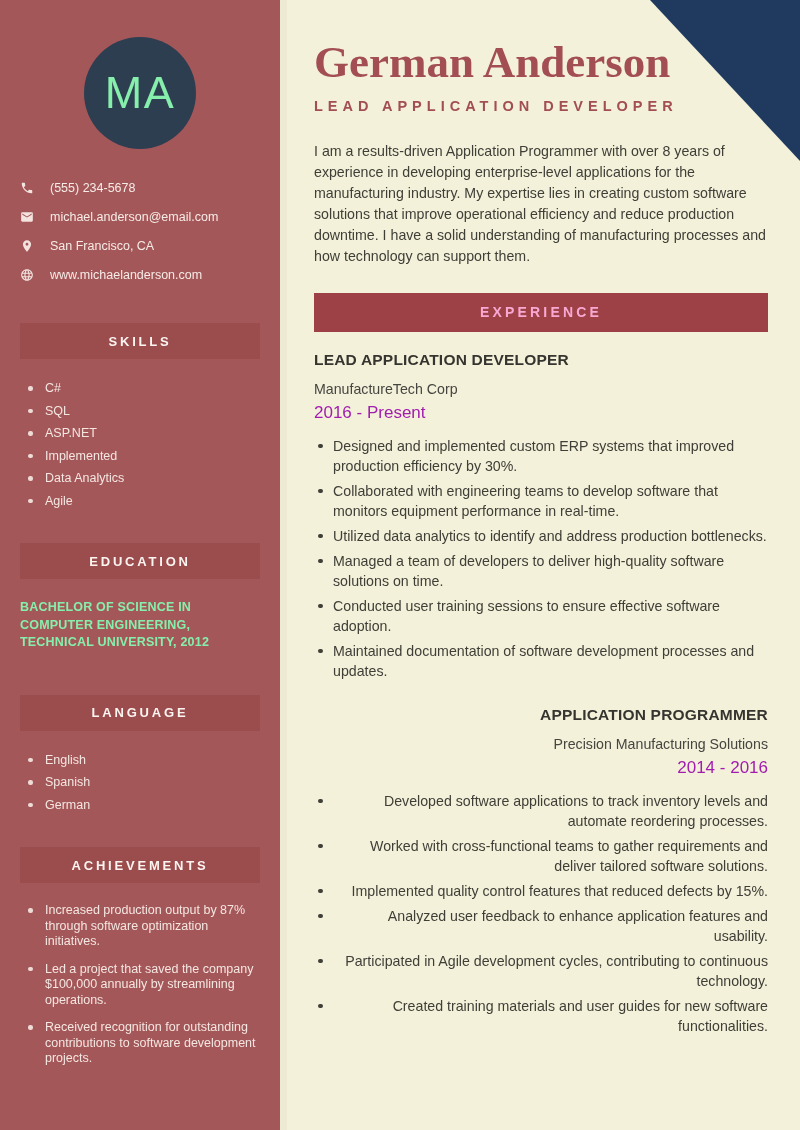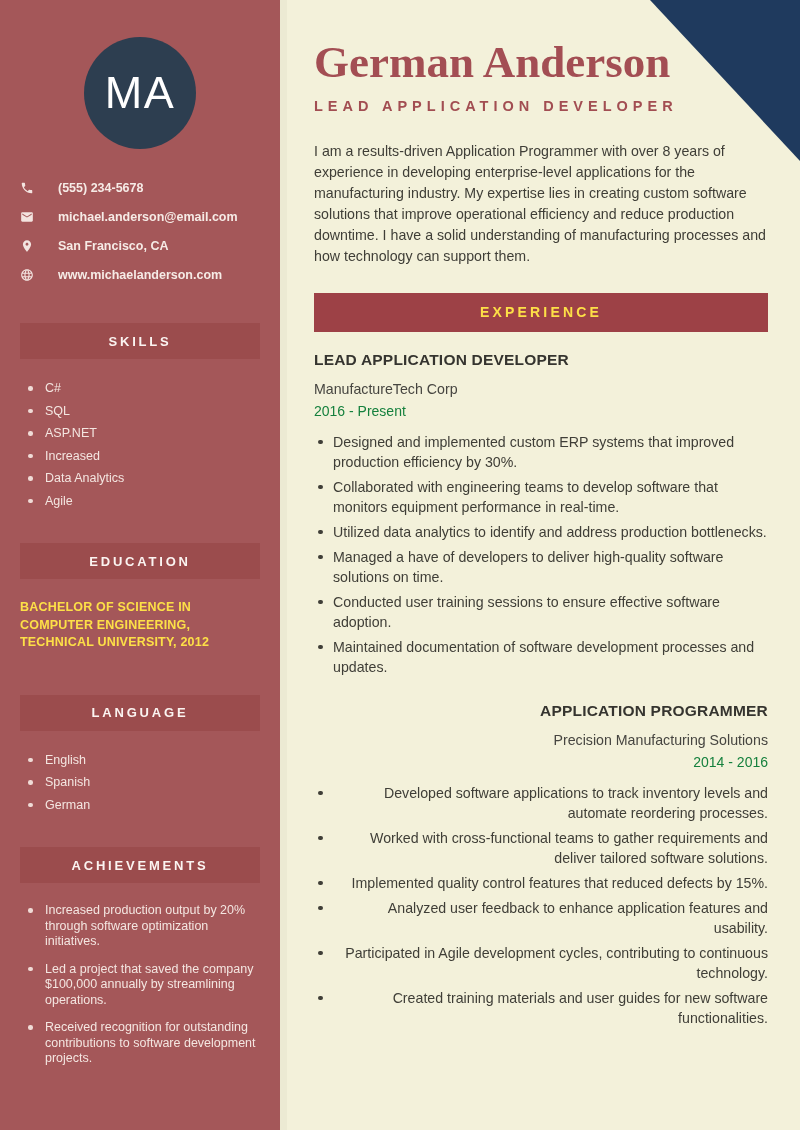--- a/index.html
+++ b/index.html
@@ -19,31 +19,30 @@
     background: var(--sidebar-bg, #a45759);
     color: #f5e9e4;
     padding: 0 20px;
   }
   .avatar {
     width: 112px; height: 112px;
     border-radius: 50%;
     background: var(--navy-circle, #2d3e50);
     margin: 37px auto 0;
     display: flex; align-items: center; justify-content: center;
-    color: #ffffff;
+    color: #86efac;
     font-size: 45px; font-weight: 500; letter-spacing: 1.5px;
   }
   .contact { margin-top: 31px; }
   .contact-row {
     display: flex; align-items: center;
-    gap: 23px;
+    gap: 15px;
     margin-bottom: 14px;
     font-size: 12.5px;
     color: #f6ebe6;
-    font-weight: bold;
   }
   .contact-row .cicon { width: 15px; height: 15px; flex: 0 0 15px; display: flex; align-items: center; }
   .contact-row svg { width: 14px; height: 14px; fill: #f3e4e0; }
 
   .side-banner {
     background: var(--sidebar-banner, #9b4c4d);
     height: 36px;
     display: flex; align-items: center; justify-content: center;
     font-weight: 700; font-size: 13px; letter-spacing: 2.8px;
     color: #fbf4f1;
@@ -67,21 +66,21 @@
     position: absolute; left: 2px; top: 5px;
     width: 4.5px; height: 4.5px; border-radius: 50%;
     background: #f0dcd7;
   }
   .side-list.loose li { line-height: 15.5px; margin-bottom: 12px; }
   .edu-text {
     margin-top: 20px;
     font-size: 12.5px; font-weight: 700;
     line-height: 17.5px;
     letter-spacing: 0.2px;
-    color: #fde047;
+    color: #86efac;
   }
   .ach-list { margin-top: 20px; }
 
   
   .main {
     flex: 1;
     position: relative;
     background: var(--cream, #f3f1da);
     padding: 0 32px 0 34px;
   }
@@ -113,32 +112,32 @@
     font-size: 14.2px;
     line-height: 21px;
     color: #3f3e37;
     max-width: 460px;
   }
   .main-banner {
     margin-top: 26px;
     height: 39px;
     background: var(--main-banner, #9d4146);
     display: flex; align-items: center; justify-content: center;
-    color: #fde047;
+    color: #f9a8d4;
     font-weight: 700; font-size: 14px; letter-spacing: 3.2px;
   }
   .job { margin-top: 19px; }
   .job + .job { margin-top: 25px; text-align: right; }
   .role {
     font-size: 15.5px; font-weight: 700;
     color: #35342f;
     letter-spacing: 0.2px;
   }
   .company { margin-top: 12px; font-size: 14.2px; color: #464540; }
-  .dates   { margin-top: 6px; font-size: 14px; color: #15803d; }
+  .dates   { margin-top: 6px; font-size: 17px; color: #a21caf; }
   .bullets { list-style: none; margin-top: 13px; }
   .bullets li {
     position: relative;
     padding-left: 19px;
     font-size: 14.2px;
     line-height: 20px;
     margin-bottom: 5px;
     color: #3f3e37;
   }
   .bullets li::before {
@@ -195,21 +194,21 @@
     <span>SKILLS</span>
   </div>
   <ul class="side-list">
 
       <li><span class="dot"></span><span>C#</span></li>
 
       <li><span class="dot"></span><span>SQL</span></li>
 
       <li><span class="dot"></span><span>ASP.NET</span></li>
 
-      <li><span class="dot"></span><span>Increased</span></li>
+      <li><span class="dot"></span><span>Implemented</span></li>
 
       <li><span class="dot"></span><span>Data Analytics</span></li>
 
       <li><span class="dot"></span><span>Agile</span></li>
     </ul>
 
   <div class="side-banner mt-edu">
     <span>EDUCATION</span>
   </div>
   <p class="edu-text">BACHELOR OF SCIENCE IN COMPUTER ENGINEERING, TECHNICAL UNIVERSITY, 2012</p>
@@ -224,21 +223,21 @@
       <li><span class="dot"></span><span>Spanish</span></li>
 
       <li><span class="dot"></span><span>German</span></li>
     </ul>
 
   <div class="side-banner mt-ach">
     <span>ACHIEVEMENTS</span>
   </div>
   <ul class="side-list loose ach-list">
 
-      <li><span class="dot"></span><span>Increased production output by 20% through software optimization initiatives.</span></li>
+      <li><span class="dot"></span><span>Increased production output by 87% through software optimization initiatives.</span></li>
 
       <li><span class="dot"></span><span>Led a project that saved the company $100,000 annually by streamlining operations.</span></li>
 
       <li><span class="dot"></span><span>Received recognition for outstanding contributions to software development projects.</span></li>
     </ul>
 </aside>
 
 <main class="main">
   <div class="corner-triangle">
     <svg viewBox="0 0 150 161" preserveAspectRatio="none">
@@ -261,21 +260,21 @@
         <div class="company">ManufactureTech Corp</div>
         <div class="dates">2016 - Present</div>
         <ul class="bullets">
 
             <li><span>Designed and implemented custom ERP systems that improved production efficiency by 30%.</span></li>
 
             <li><span>Collaborated with engineering teams to develop software that monitors equipment performance in real-time.</span></li>
 
             <li><span>Utilized data analytics to identify and address production bottlenecks.</span></li>
 
-            <li><span>Managed a have of developers to deliver high-quality software solutions on time.</span></li>
+            <li><span>Managed a team of developers to deliver high-quality software solutions on time.</span></li>
 
             <li><span>Conducted user training sessions to ensure effective software adoption.</span></li>
 
             <li><span>Maintained documentation of software development processes and updates.</span></li>
           </ul>
       </section>
 
       <section class="job">
         <h3 class="role">APPLICATION PROGRAMMER</h3>
         <div class="company">Precision Manufacturing Solutions</div>

